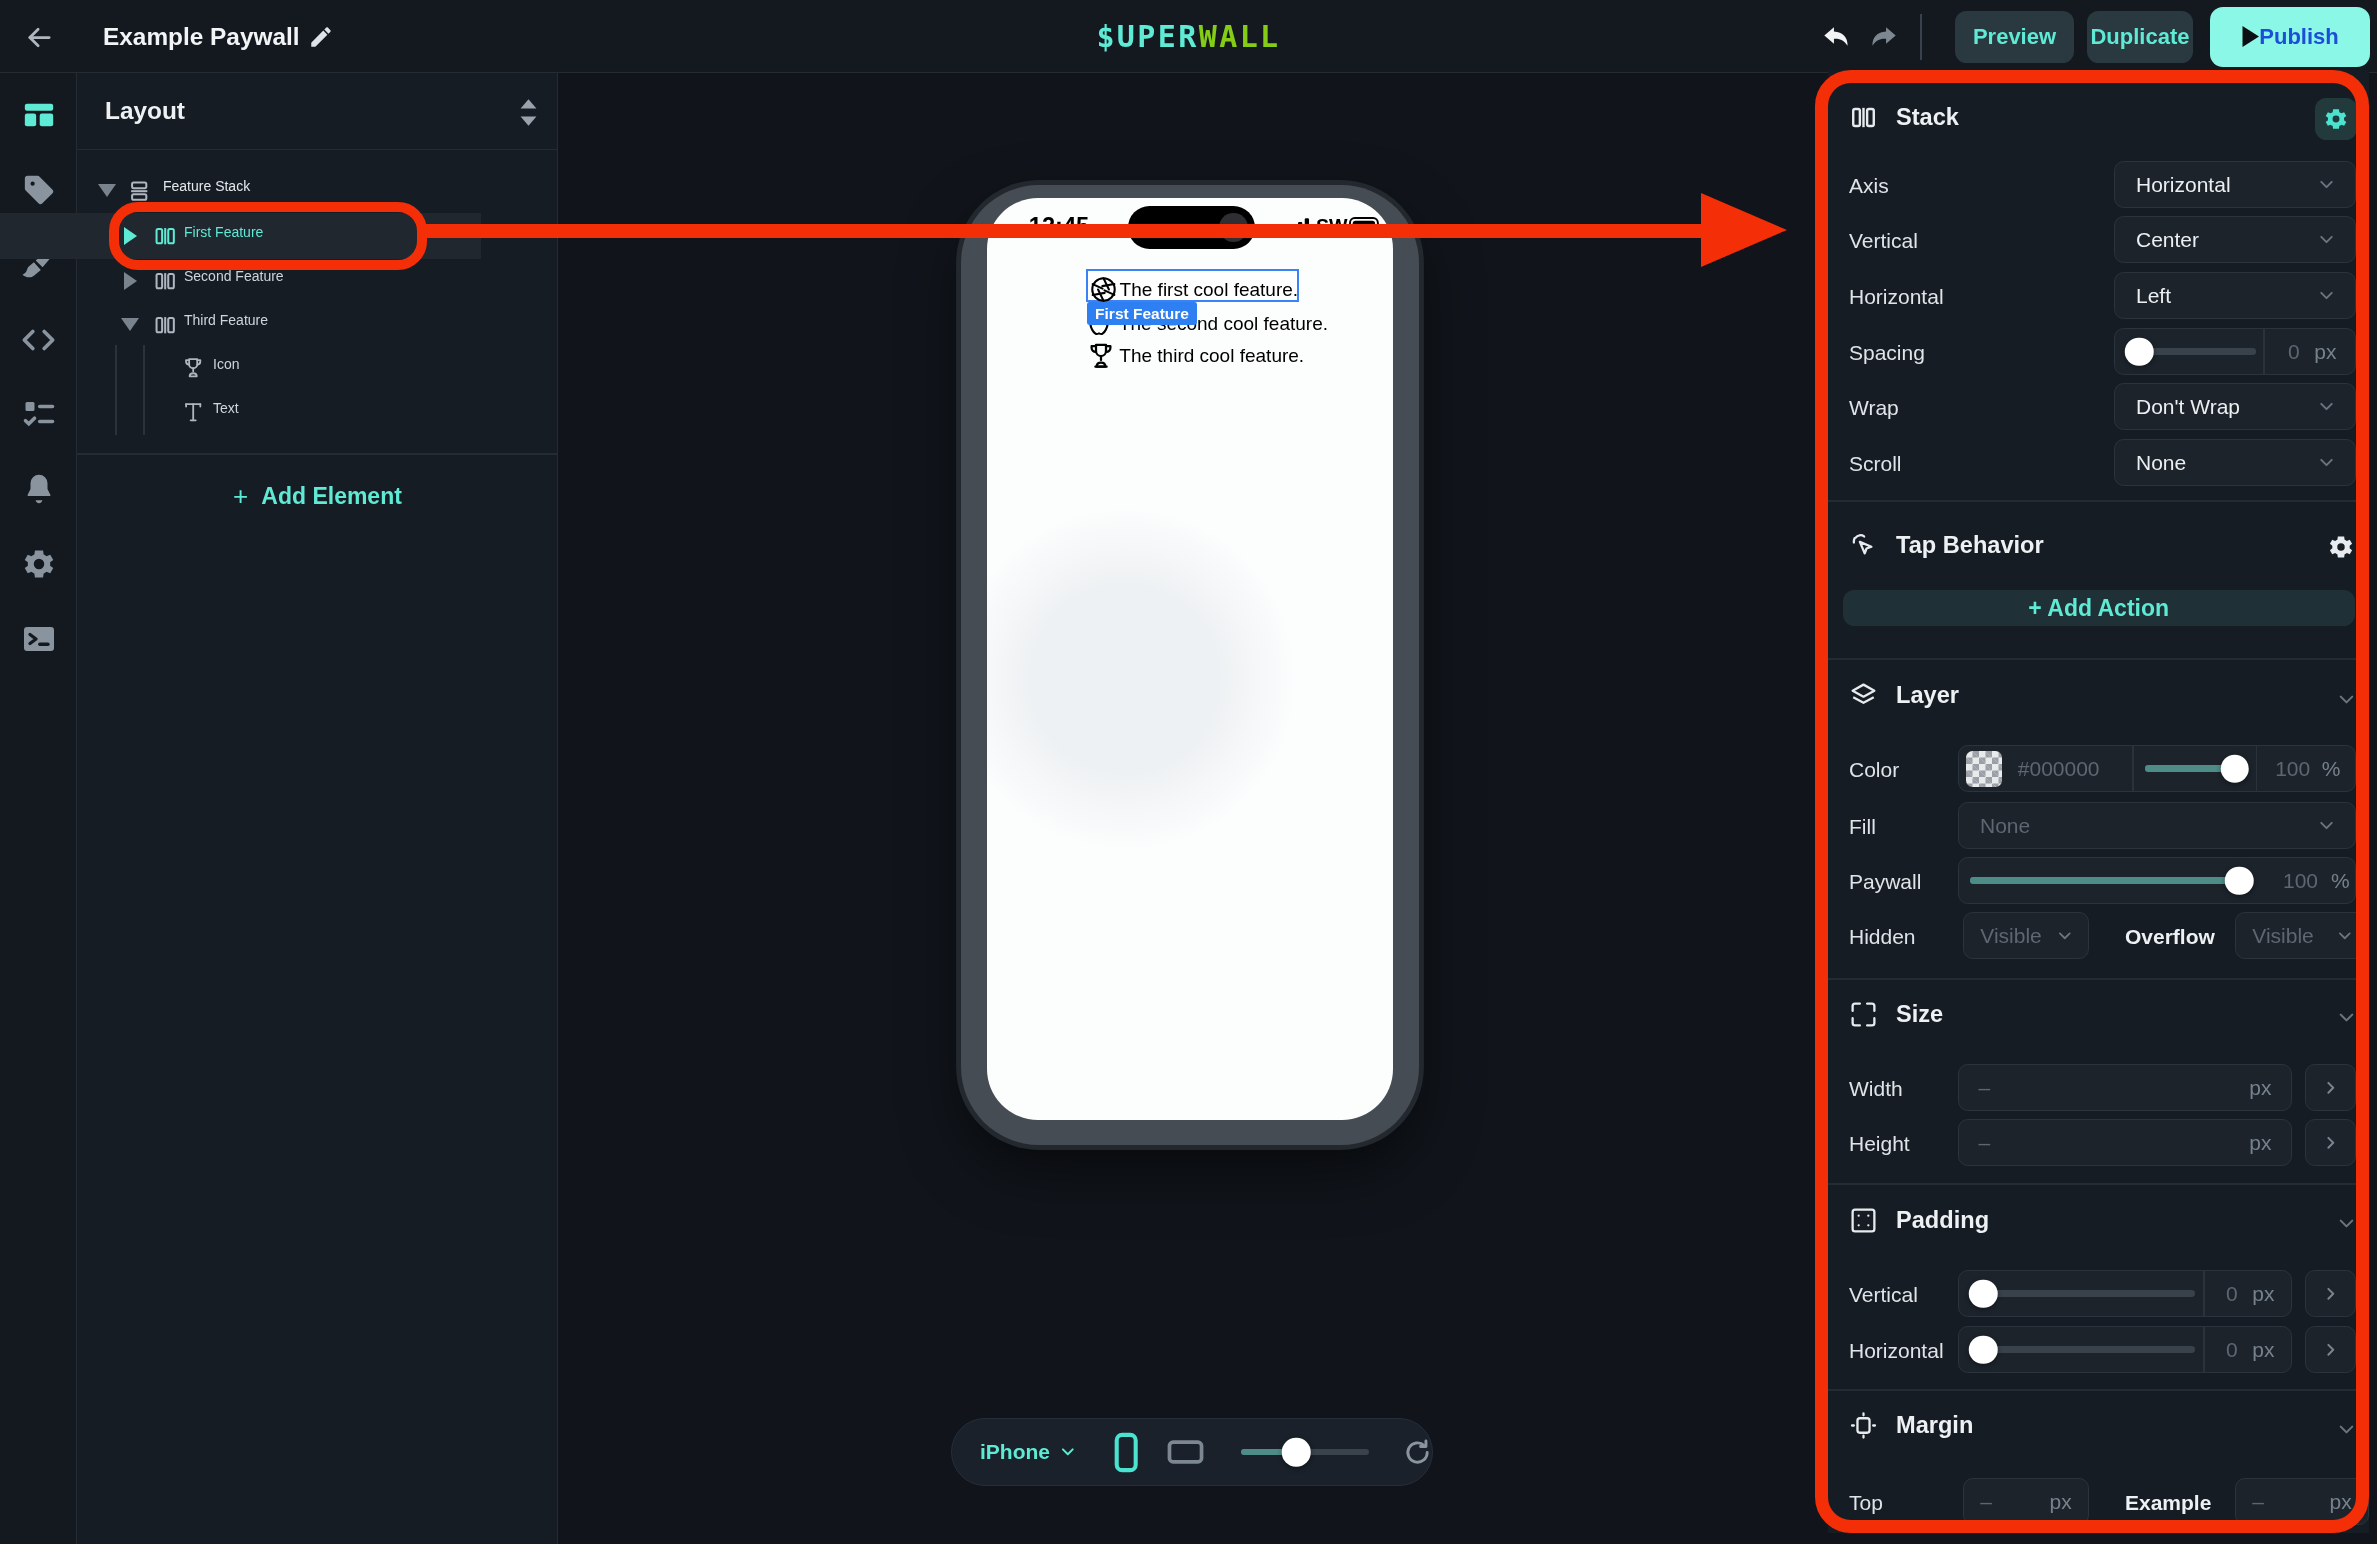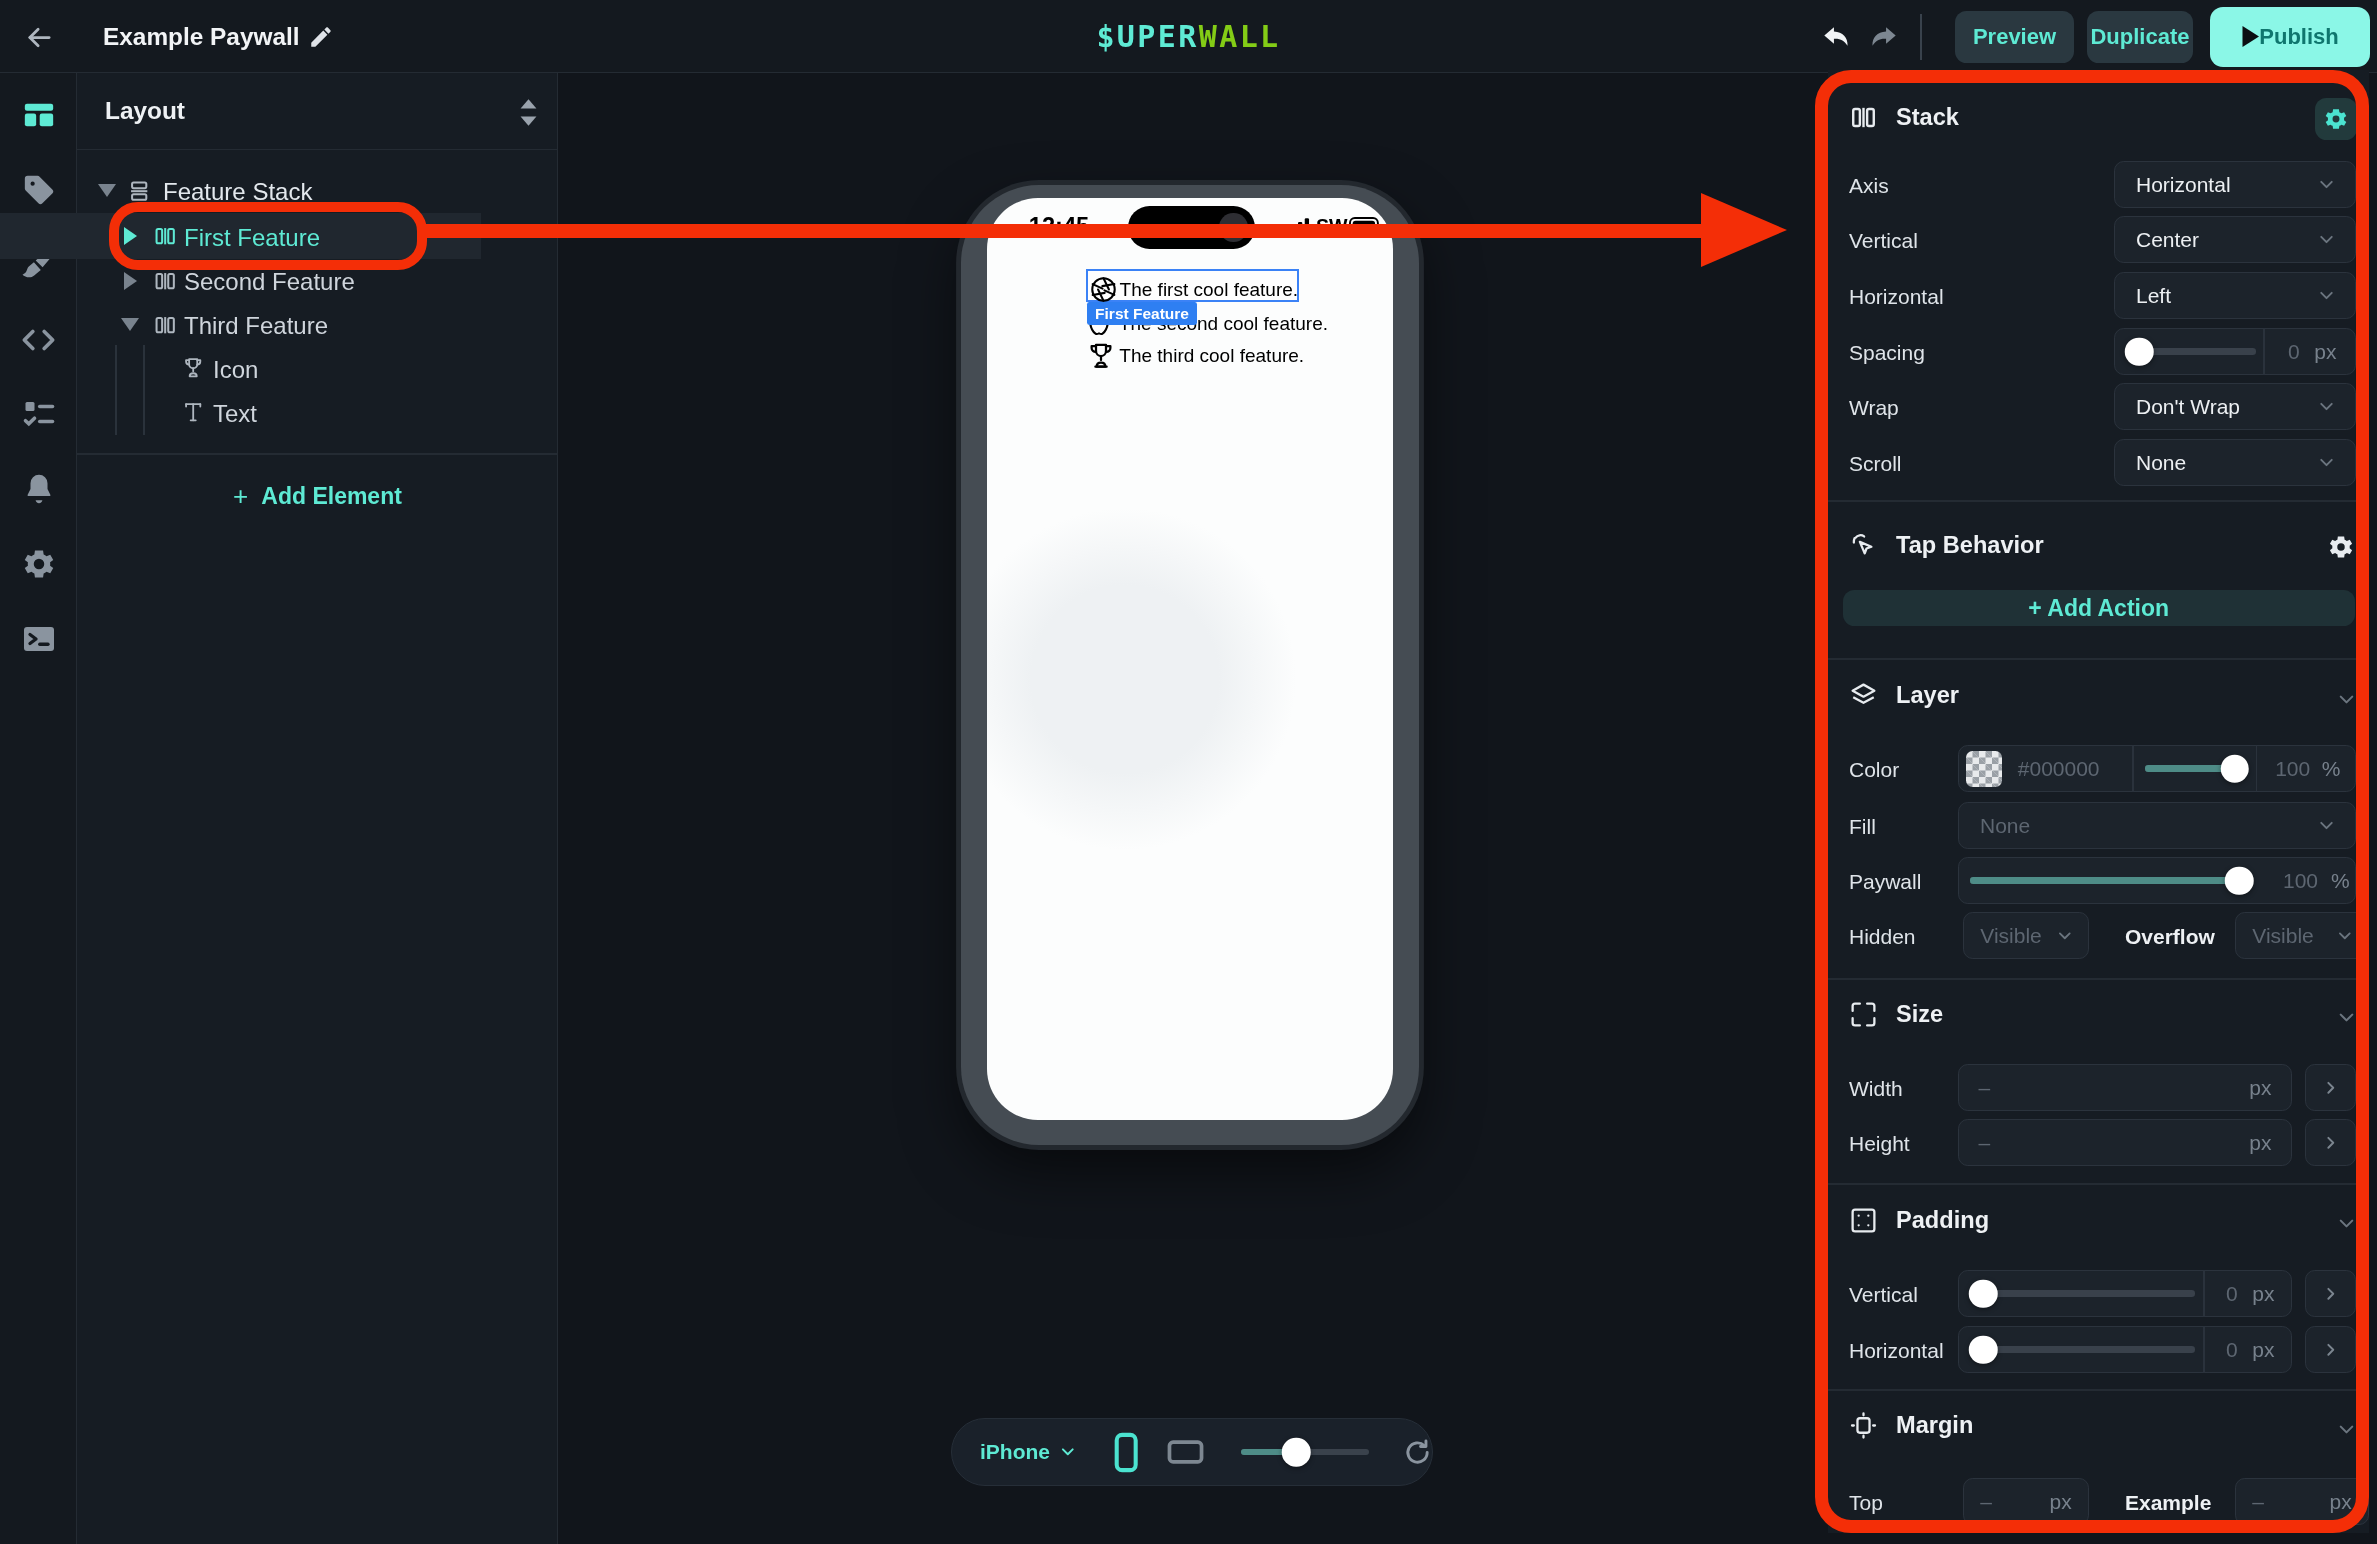--- a/index.html
+++ b/index.html
@@ -17,33 +17,33 @@
   .stage{position:relative;width:2377px;height:1545px;background:var(--bg-canvas)}
 
   
   .topbar{left:0;top:0;width:2377px;height:73px;background:var(--bg-bar);border-bottom:1.6px solid var(--border)}
   .title{left:103px;top:0;height:73px;display:flex;align-items:center;font-size:24.4px;font-weight:700;color:#f2f4f6}
   .logo{left:0;top:0;width:2377px;height:73px;display:flex;align-items:center;justify-content:center;
     font-family:"DejaVu Sans Mono",monospace;font-weight:bold;font-size:30px;letter-spacing:2.4px}
   .logo .a{color:var(--teal)} .logo .b{color:#84cc16}
   .btn{display:flex;align-items:center;justify-content:center;border-radius:11.4px;font-size:22px;font-weight:700;cursor:pointer}
   .btn.dark{background:#2a3840;color:var(--teal)}
-  .btn.publish{background:var(--teal-bright);color:#0f766e;border-radius:13px;gap:0}
+  .btn.publish{background:var(--teal-bright);color:#1d4ed8;border-radius:13px;gap:0}
   .vdivider{width:1.6px;background:#39424c}
 
   
   .rail{left:0;top:73px;width:77px;height:1471px;background:var(--bg-bar);border-right:1.6px solid var(--border)}
   .rail-ico{left:0;width:77px;height:57px;display:flex;align-items:center;justify-content:center;color:var(--txt-gray);cursor:pointer}
   .rail-ico.active{color:var(--teal)}
 
   
   .lpanel{left:77px;top:73px;width:481px;height:1471px;background:var(--bg-panel);border-right:1.6px solid var(--border)}
   .lp-head{left:0;top:0;width:481px;height:77px;border-bottom:1.6px solid var(--border);display:flex;align-items:center}
   .lp-title{margin-left:28px;font-size:24.4px;font-weight:700;color:#eef1f4}
-  .tree-label{font-size:24px;color:var(--txt-dim)}
+  .tree-label{font-size:14px;color:var(--txt-dim)}
   .caret{width:0;height:0;border-style:solid}
   .caret.right{border-width:9px 0 9px 13px;border-color:transparent transparent transparent #79838e}
   .caret.down{border-width:13px 9px 0 9px;border-color:#79838e transparent transparent transparent}
   .caret.right.teal{border-color:transparent transparent transparent var(--teal)}
   .hl-row{left:0;width:481px;height:46px;background:#20272f}
   .guide{width:1.6px;background:#2a323b}
   .add-el{display:flex;align-items:center;justify-content:center;gap:13px;color:var(--teal);font-size:23px;font-weight:700;cursor:pointer}
 
   
   .phone{left:961px;top:185px;width:458px;height:960px;border-radius:78px;background:#454c53;

